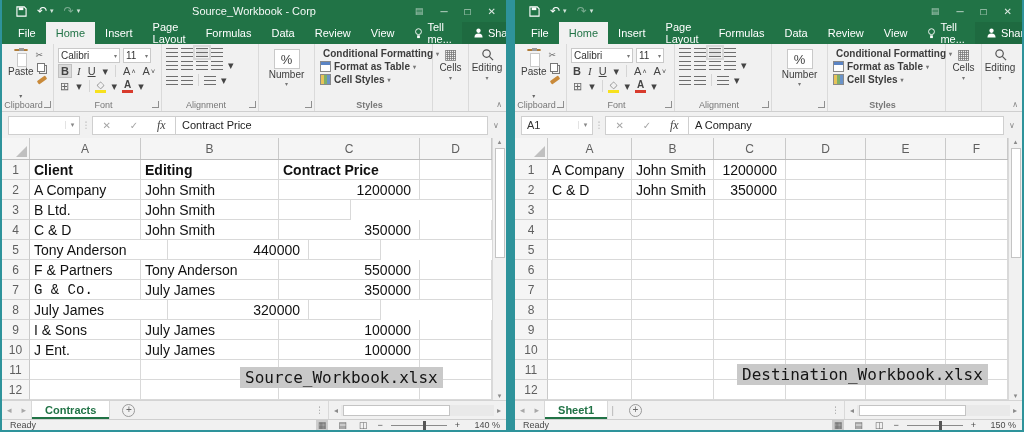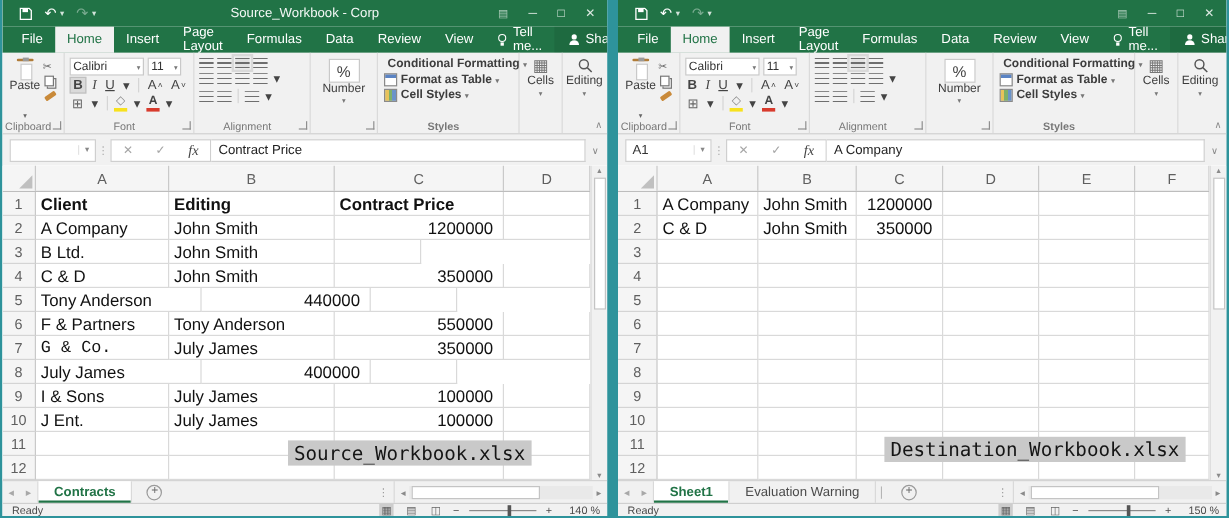--- a/index.html
+++ b/index.html
@@ -363,21 +363,21 @@
         <div class="grow">
           <div class="rhead" style="width: 28px;">7</div>
           <div class="gcell" style="width: 111px; font-family: Liberation Mono, monospace;">G &amp; Co.</div>
           <div class="gcell" style="width: 138px;">July James</div>
           <div class="gcell num" style="width: 141px;">350000</div>
           <div class="gcell" style="width: 72px;"></div>
         </div>
         <div class="grow">
           <div class="rhead" style="width: 28px;">8</div>
           <div class="gcell" style="width: 138px;">July James</div>
-          <div class="gcell num" style="width: 141px;">400000</div>
+          <div class="gcell num" style="width: 141px;">320000</div>
           <div class="gcell" style="width: 72px;"></div>
         </div>
         <div class="grow">
           <div class="rhead" style="width: 28px;">9</div>
           <div class="gcell" style="width: 111px;">I &amp; Sons</div>
           <div class="gcell" style="width: 138px;">July James</div>
           <div class="gcell num" style="width: 141px;">100000</div>
           <div class="gcell" style="width: 72px;"></div>
         </div>
         <div class="grow">
@@ -752,21 +752,20 @@
       <div class="vthumb"></div>
       <span class="bot">▾</span>
     </div>
     <div class="overlay">Destination_Workbook.xlsx</div>
   </div>
 
   <div class="sheetbar">
     <span class="snav">◂</span>
     <span class="snav">▸</span>
     <span class="stab active">Sheet1</span>
-    <span class="stab" style="border-left:none">Evaluation Warning</span>
     <span class="tabsep">|</span>
     <span class="addsheet">+</span>
     <span class="sdots">⋮</span>
     <div class="hscroll">
       <span class="hs-ar">◂</span>
       <div class="hs-track">
           <div class="hs-thumb"></div>
         </div>
       <span class="hs-ar">▸</span>
     </div>

